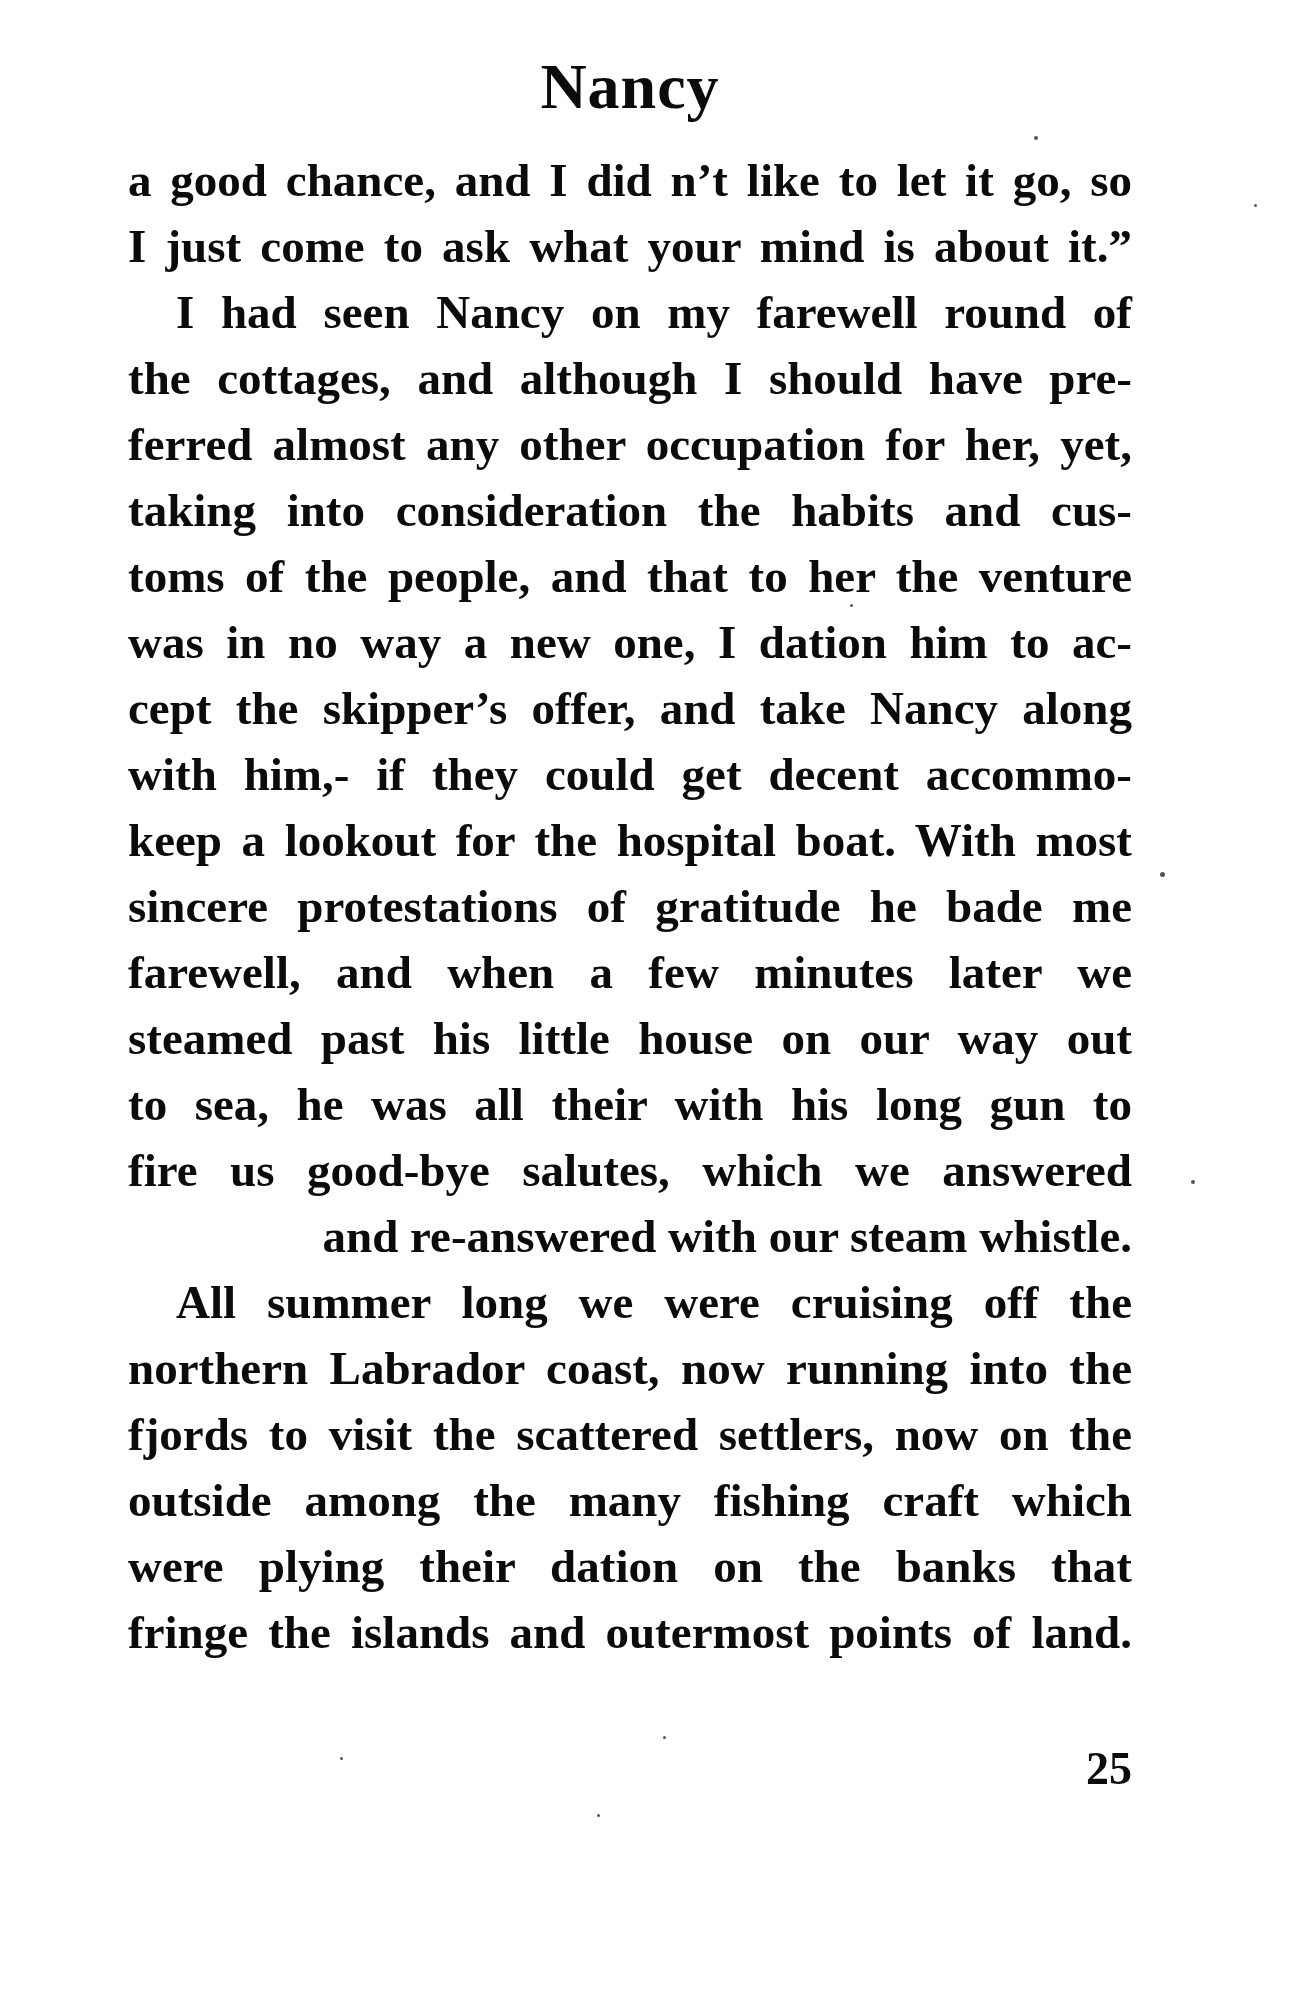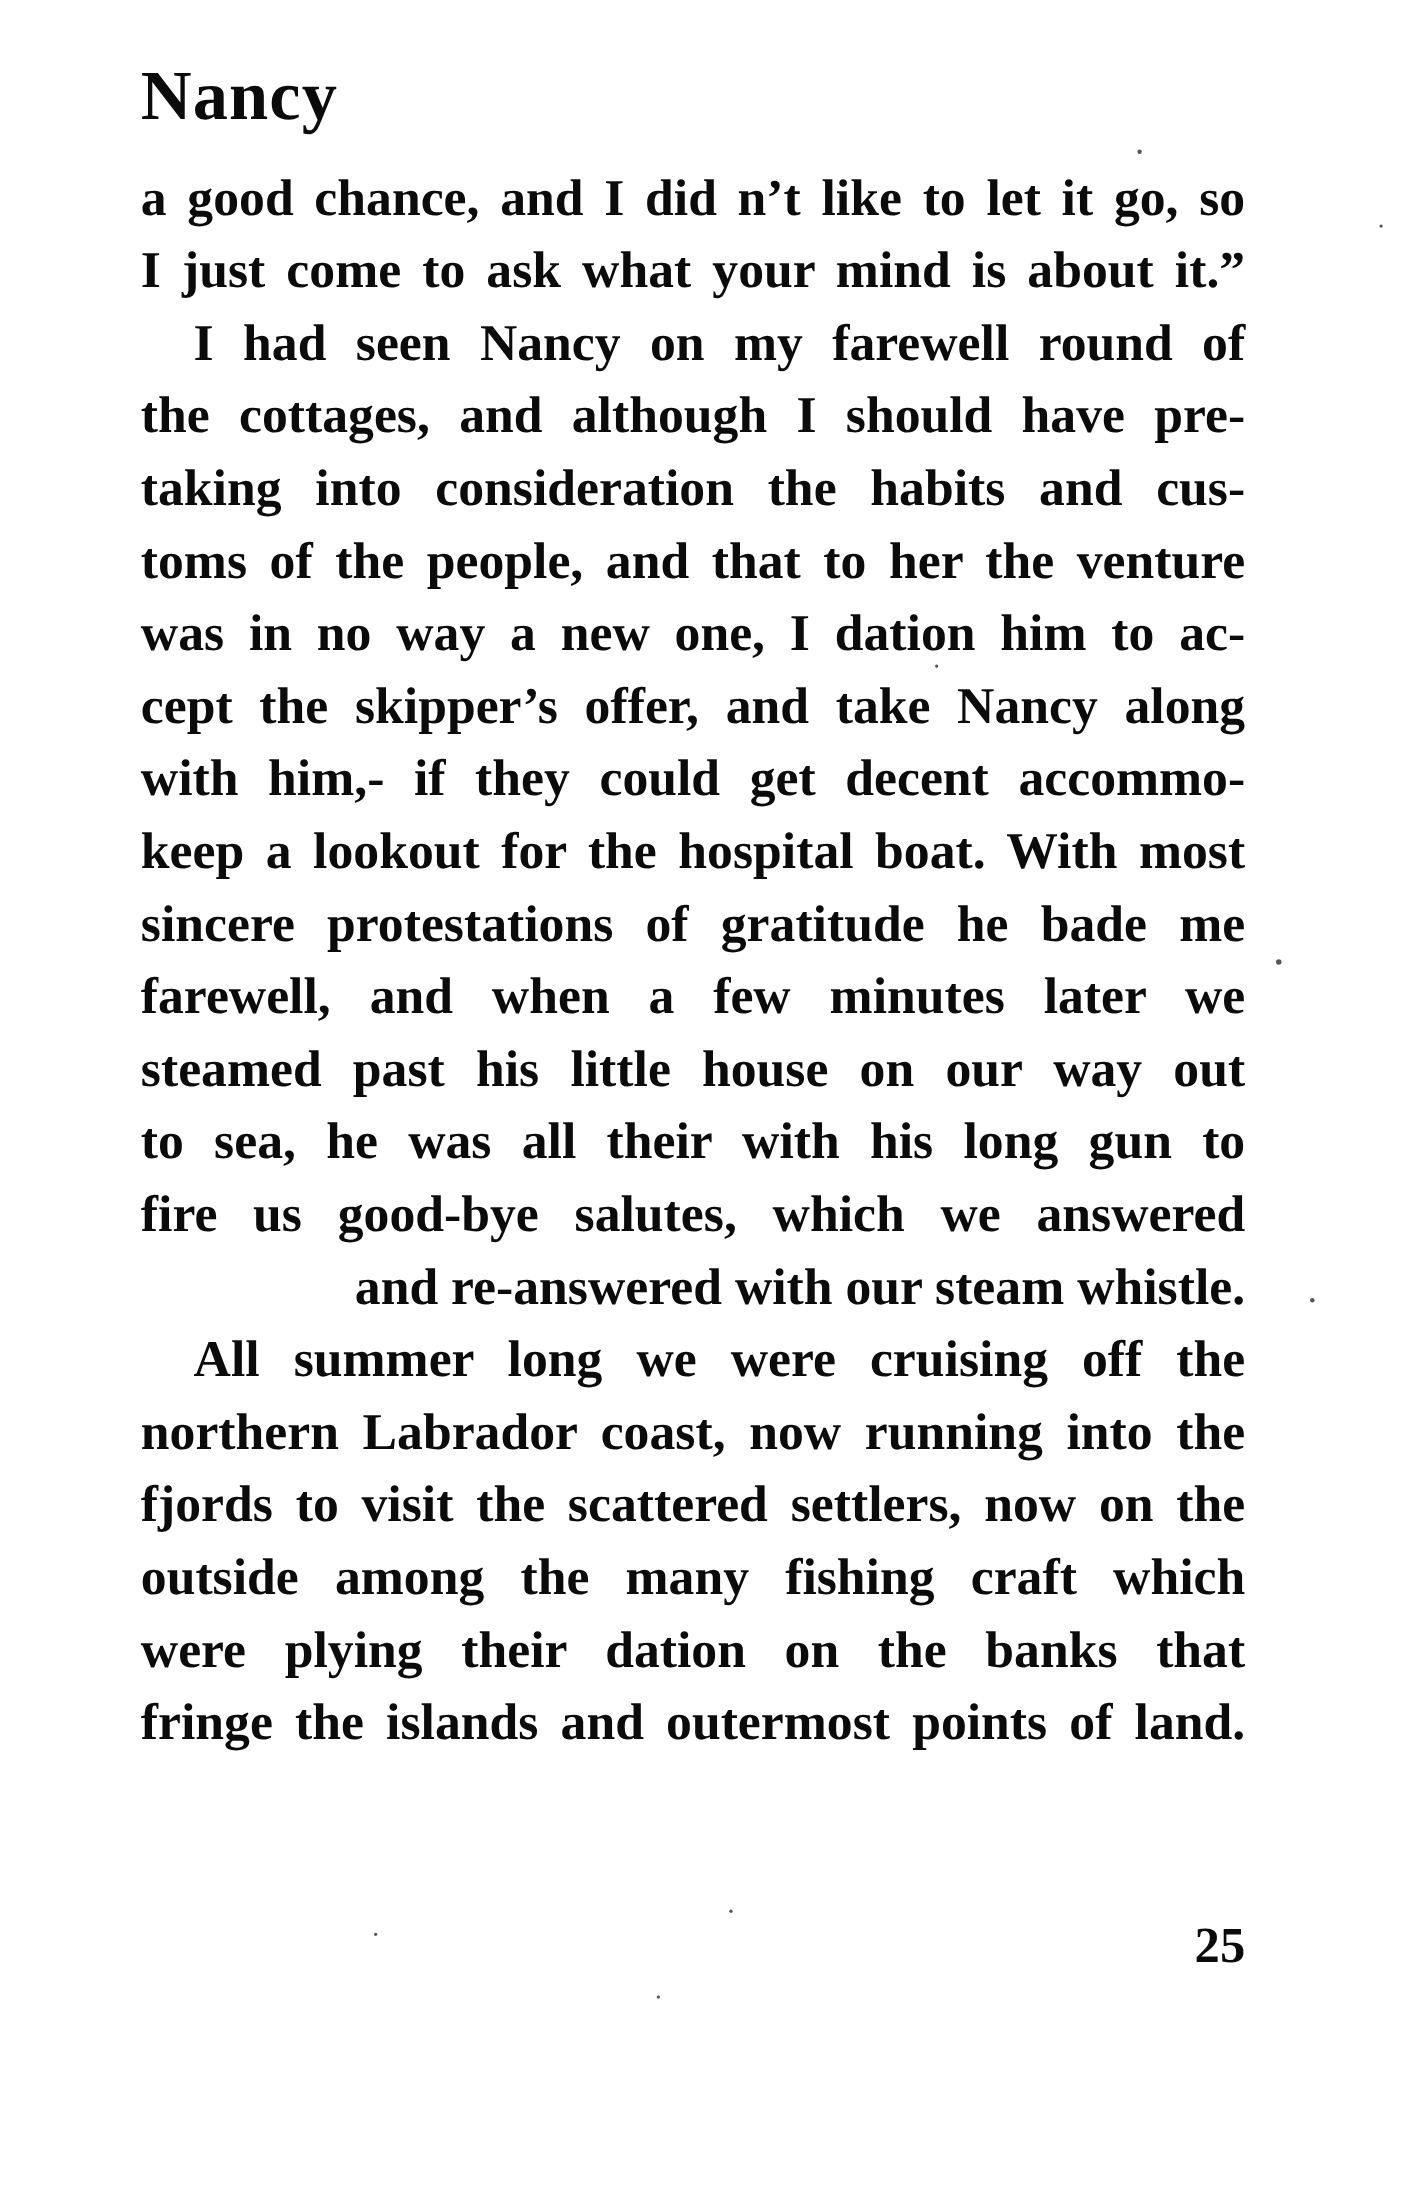--- a/index.html
+++ b/index.html
@@ -12,20 +12,21 @@
     position:relative;
     width:1293px;height:2002px;
     background:#ffffff;
     color:#0b0b0b;
     overflow:hidden;
   }
   .title{
     position:absolute;
     top:50px;left:128px;width:1004px;
     margin:0;
+    text-align:center;
     font-size:64px;
     font-weight:700;
     letter-spacing:1px;
   }
   .body-text{
     position:absolute;
     top:147px;left:128px;width:1004px;
     font-size:47px;
     font-weight:700;
     line-height:66px;
@@ -67,20 +68,21 @@
 </head>
 <body>
 
 <div class="page">
   <h1 class="title">Nancy</h1>
   <div class="body-text">
       <div class="line j">a good chance, and I did n’t like to let it go, so</div>
       <div class="line j">I just come to ask what your mind is about it.”</div>
       <div class="line j i">I had seen Nancy on my farewell round of</div>
       <div class="line j">the cottages, and although I should have pre-</div>
+      <div class="line j">ferred almost any other occupation for her, yet,</div>
       <div class="line j">taking into consideration the habits and cus-</div>
       <div class="line j">toms of the people, and that to her the venture</div>
       <div class="line j">was in no way a new one, I dation him to ac-</div>
       <div class="line j">cept the skipper’s offer, and take Nancy along</div>
       <div class="line j">with him,- if they could get decent accommo-</div>
       <div class="line j">keep a lookout for the hospital boat. With most</div>
       <div class="line j">sincere protestations of gratitude he bade me</div>
       <div class="line j">farewell, and when a few minutes later we</div>
       <div class="line j">steamed past his little house on our way out</div>
       <div class="line j">to sea, he was all their with his long gun to</div>

